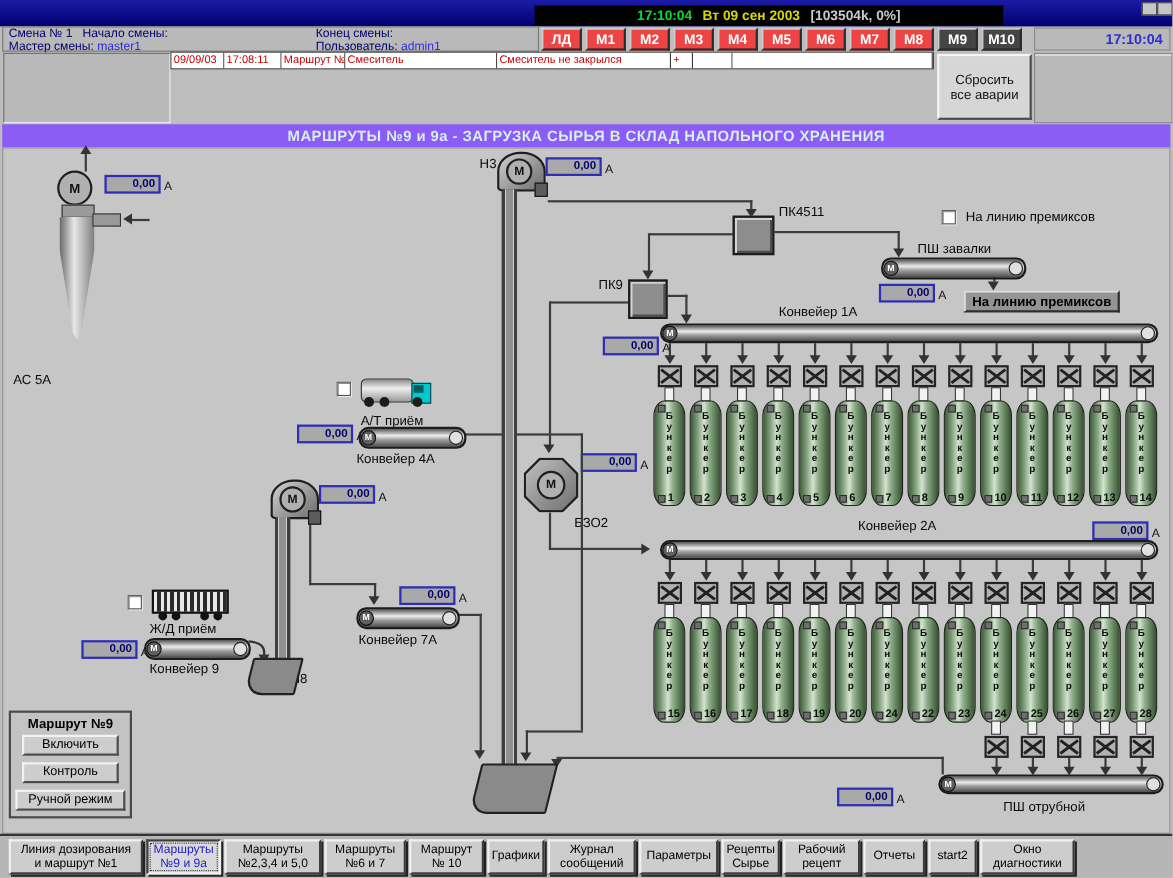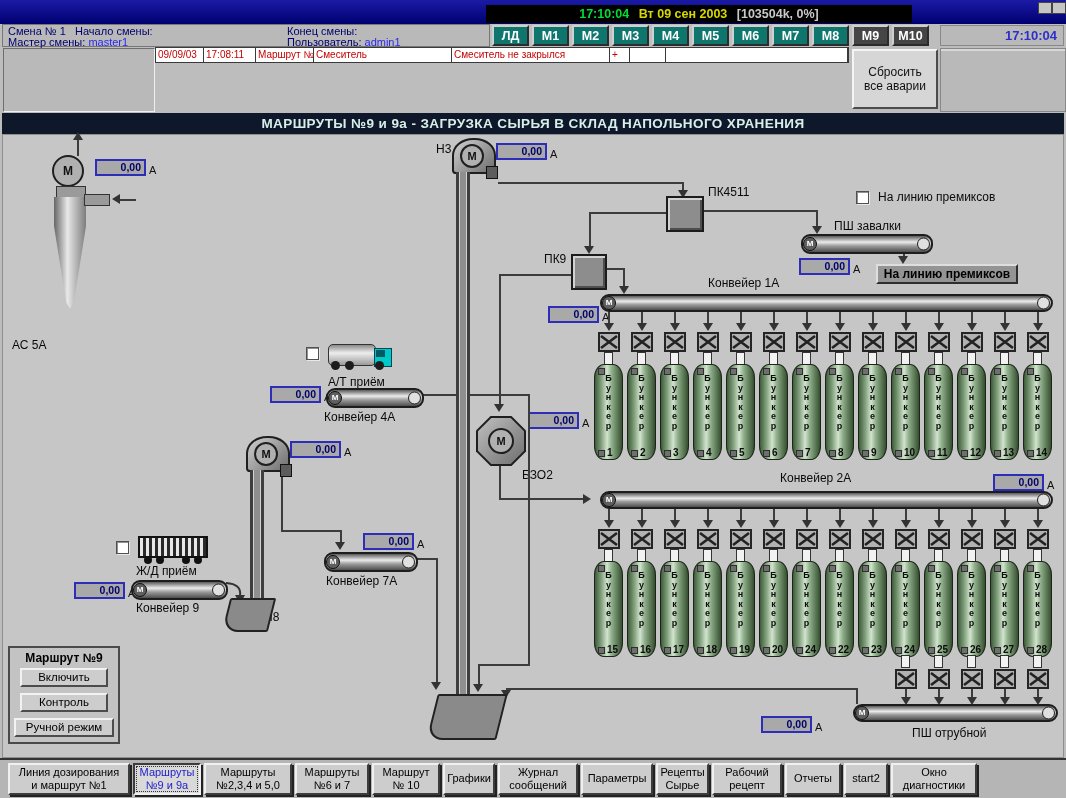--- a/index.html
+++ b/index.html
@@ -13,34 +13,34 @@
   #clk-time{color:#00dd33;} #clk-date{color:#d6d600;margin:0 6px;} #clk-mem{color:#c9c9c9;}
 
   
   #shift-panel{position:absolute;left:2px;top:24px;width:488px;height:23px;background:#b9b9b9;border:1px solid #777;font-size:11px;color:#00006e;box-sizing:border-box;}
   #shift-panel .val{color:#2a2aee;}
   #shift-panel .c1{position:absolute;left:5px;top:0px;white-space:nowrap;}
   #shift-panel .c1b{position:absolute;left:5px;top:11px;white-space:nowrap;}
   #shift-panel .c2{position:absolute;left:284px;top:0px;white-space:nowrap;}
   #shift-panel .c2b{position:absolute;left:284px;top:11px;white-space:nowrap;}
   #menu-buttons{position:absolute;left:492px;top:25px;display:flex;gap:3px;}
-  .mbtn{width:37px;height:21px;background:#0f766e;color:#fff;font-size:12.5px;font-weight:bold;text-align:center;line-height:18px;border:2px solid;border-color:#cfcfcf #2c2c2c #2c2c2c #cfcfcf;box-sizing:border-box;}
+  .mbtn{width:37px;height:21px;background:#ef4444;color:#fff;font-size:12.5px;font-weight:bold;text-align:center;line-height:18px;border:2px solid;border-color:#cfcfcf #2c2c2c #2c2c2c #cfcfcf;box-sizing:border-box;}
   .mbtn-dark{background:#454545;}
   #time-panel{position:absolute;left:940px;top:25px;width:124px;height:21px;background:#b9b9b9;border:1px solid #888;color:#2e2ecc;font-weight:bold;font-size:13px;text-align:right;line-height:19px;padding-right:6px;box-sizing:border-box;}
 
   
   #alarm-left{position:absolute;left:3px;top:48px;width:150px;height:62px;background:#b9b9b9;border:1px solid;border-color:#6e6e6e #efefef #efefef #6e6e6e;}
   #alarm-table{position:absolute;left:155px;top:47px;width:694px;height:64px;}
   #alarm-row{display:flex;border:1px solid #3a3a3a;height:16px;box-sizing:border-box;}
   .acell{background:#fff;border-right:1px solid #3a3a3a;color:#c40000;font-size:10px;line-height:14px;padding-left:2px;overflow:hidden;white-space:nowrap;box-sizing:border-box;height:100%;}
   #reset-btn{position:absolute;left:852px;top:49px;width:86px;height:60px;background:#d6d6d6;border:2px solid;border-color:#f5f5f5 #4c4c4c #4c4c4c #f5f5f5;font-size:12px;color:#111;display:flex;flex-direction:column;align-items:center;justify-content:center;box-sizing:border-box;font-family:inherit;}
   #alarm-right{position:absolute;left:940px;top:48px;width:124px;height:62px;background:#b9b9b9;border:1px solid #888;box-shadow:inset 0 2px 0 #d8d8d8;}
 
   
-  #banner{position:absolute;left:2px;top:113px;width:1062px;height:21px;background:#0f172a;color:#d7efe9;font-size:13.5px;font-weight:bold;text-align:center;line-height:21px;letter-spacing:.4px;}
+  #banner{position:absolute;left:2px;top:113px;width:1062px;height:21px;background:#8b5cf6;color:#d7efe9;font-size:13.5px;font-weight:bold;text-align:center;line-height:21px;letter-spacing:.4px;}
 
   
   #mimic-bg{position:absolute;left:2px;top:134px;width:1062px;height:624px;background:#c6c6c6;border:1px solid #8f8f8f;box-sizing:border-box;}
   .lbl{position:absolute;font-size:12px;color:#0a0a0a;white-space:nowrap;}
   .ln{position:absolute;background:#3c3c3c;}
   .arr{position:absolute;width:0;height:0;}
   .arr.down{border-left:5px solid transparent;border-right:5px solid transparent;border-top:8px solid #333;}
   .arr.up{border-left:5px solid transparent;border-right:5px solid transparent;border-bottom:8px solid #333;}
   .arr.left{border-top:5px solid transparent;border-bottom:5px solid transparent;border-right:8px solid #333;}
   .arr.right{border-top:5px solid transparent;border-bottom:5px solid transparent;border-left:8px solid #333;}

